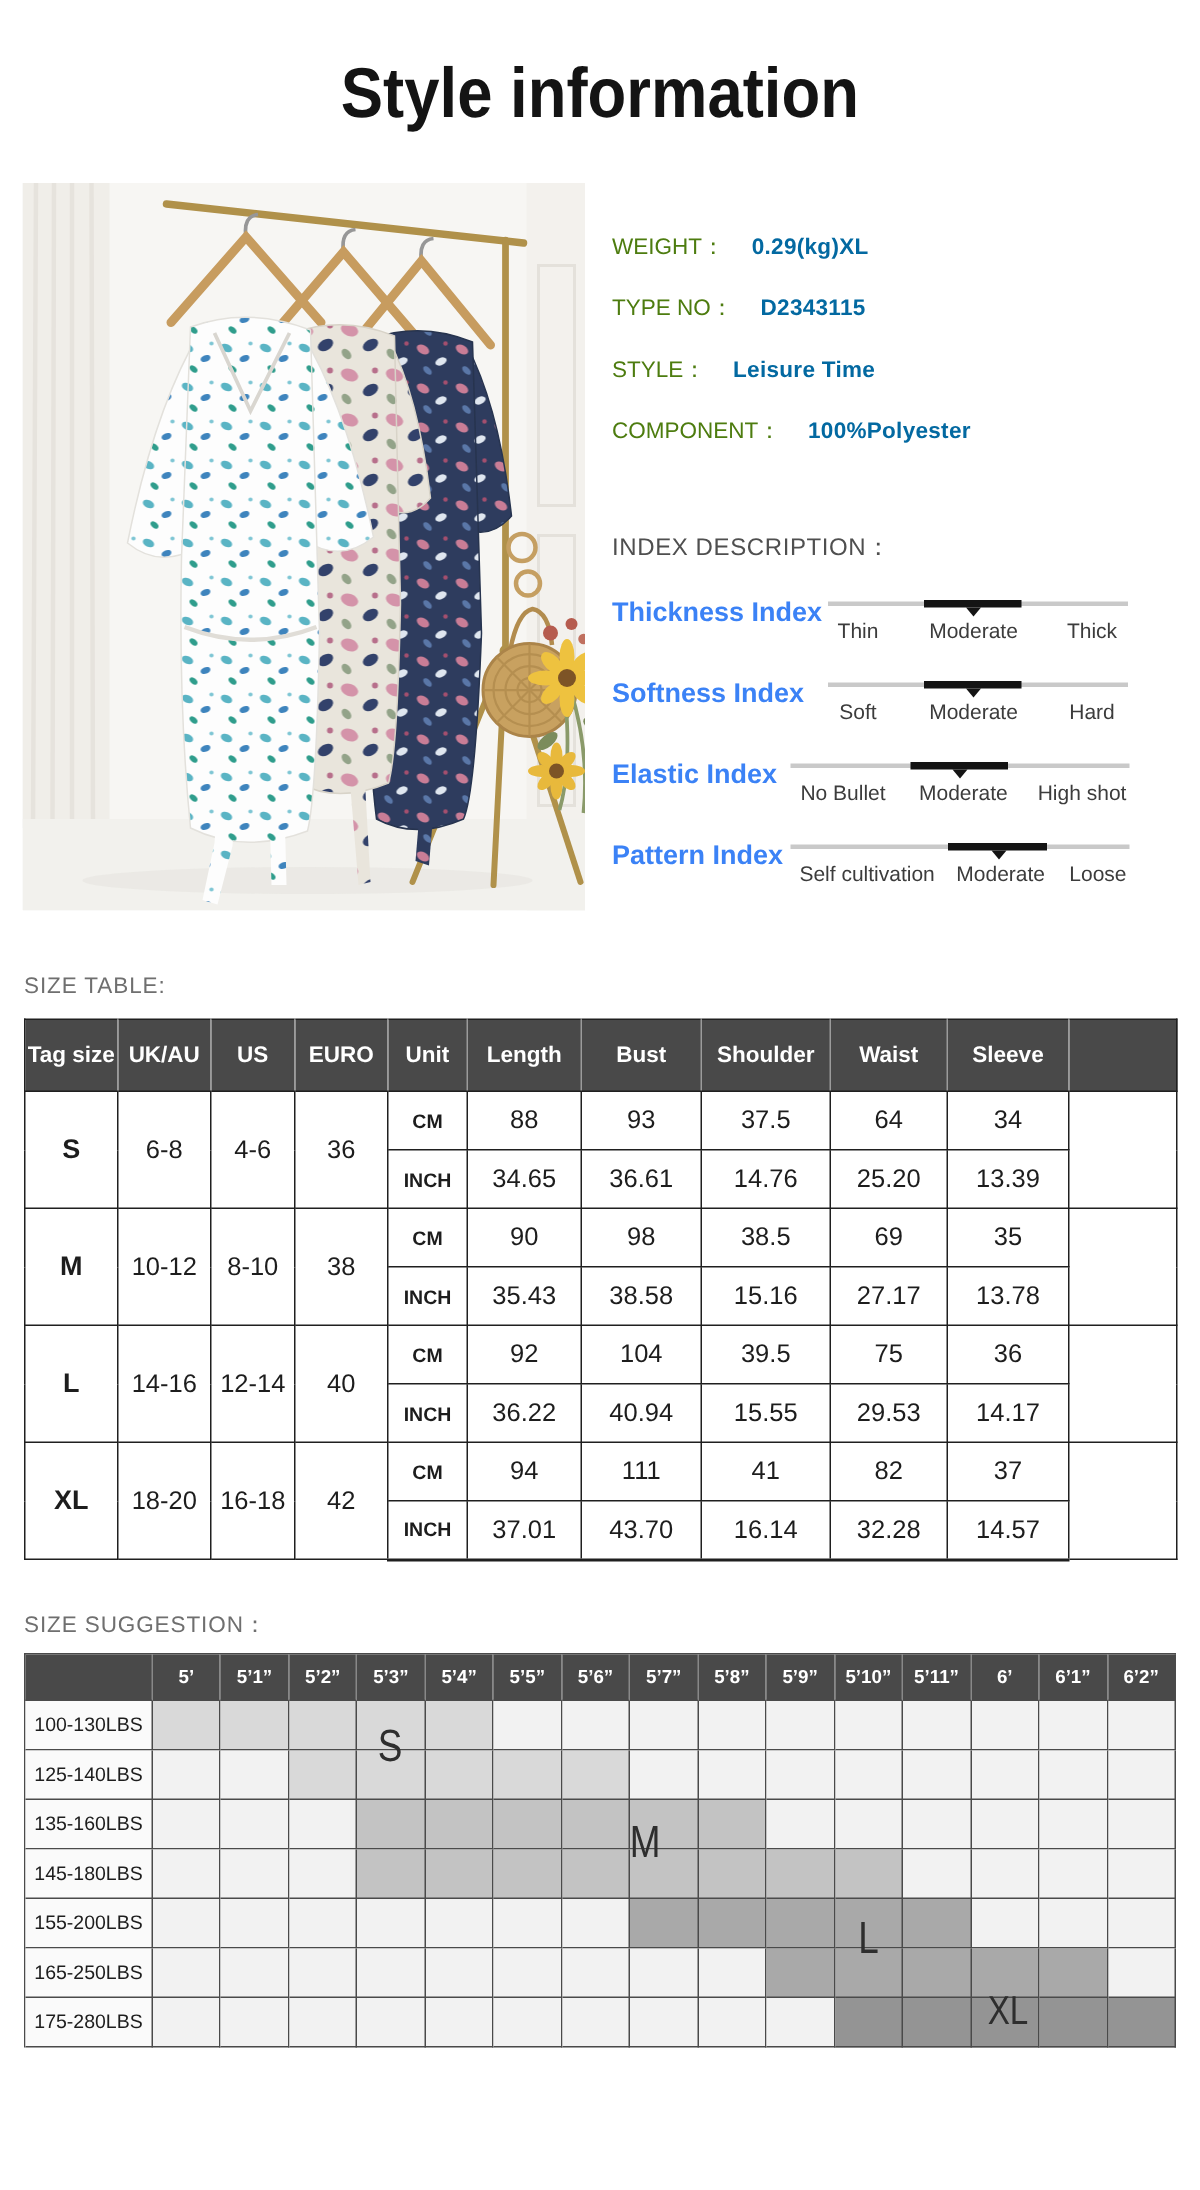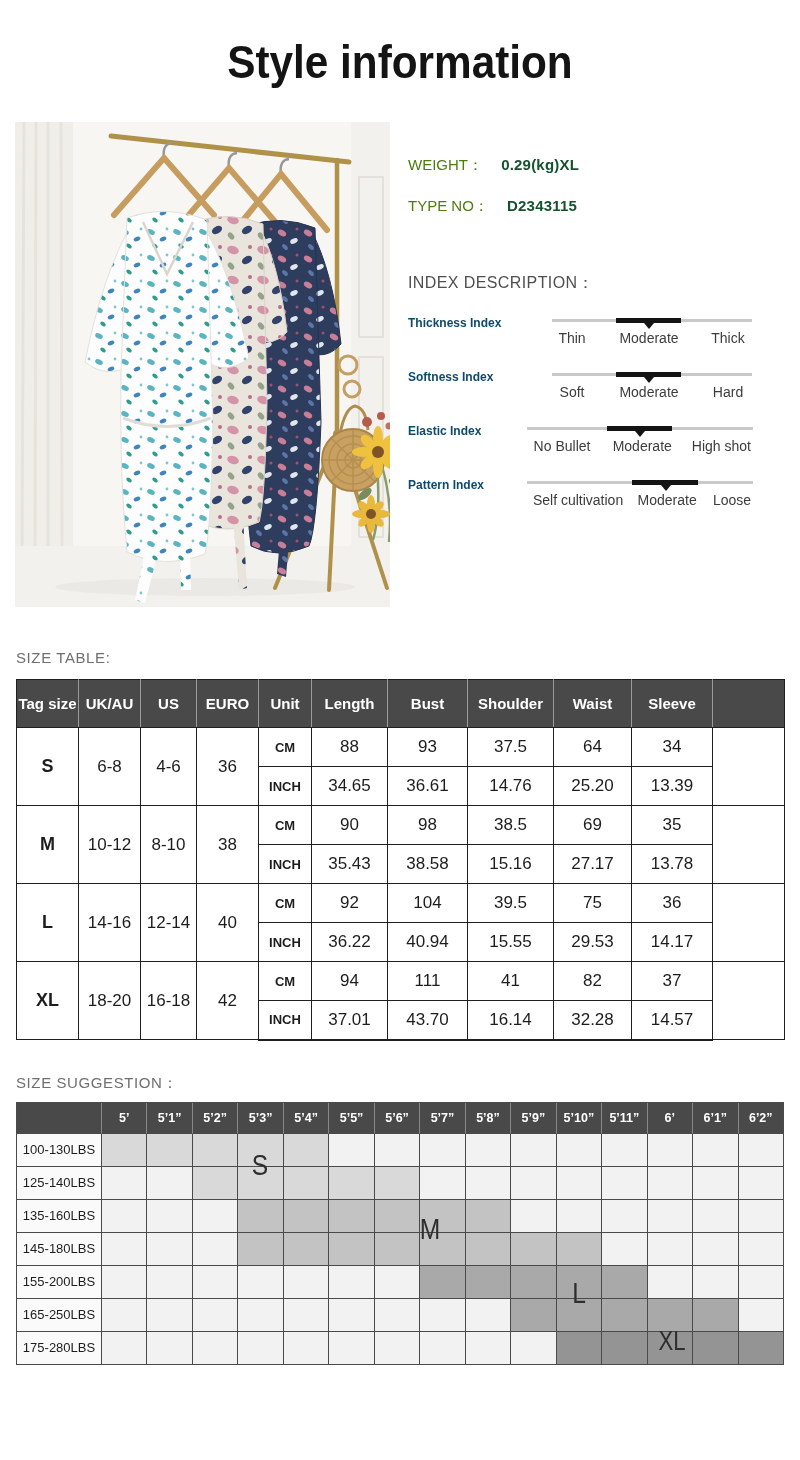--- a/index.html
+++ b/index.html
@@ -10,26 +10,26 @@
   .title-wrap{height:122px;display:flex;align-items:center;justify-content:center;}
   .page-title{font-size:47px;font-weight:600;color:#141414;transform:scaleX(.9);letter-spacing:0;white-space:nowrap;}
 
   
   .top{position:relative;height:497px;}
   .photo{position:absolute;left:15px;top:0;width:375px;height:485px;}
   .info{position:absolute;left:408px;top:0;right:16px;}
   .spec-row{margin-top:21px;font-size:15px;line-height:20px;white-space:nowrap;}
   .spec-row:first-child{margin-top:33px;}
   .spec-label{color:#4d7c0f;margin-right:14px;}
-  .spec-value{color:#14532d;font-weight:600;letter-spacing:.2px;}
+  .spec-value{color:#0369a1;font-weight:600;letter-spacing:.2px;}
 
   .idx-heading{margin-top:57px;font-size:16px;color:#4f4f4f;letter-spacing:.4px;}
   .idx-row{position:relative;height:54px;}
   .idx-rows{margin-top:14px;}
-  .idx-label{position:absolute;left:0;top:8px;font-size:12px;font-weight:600;color:#0c4a6e;white-space:nowrap;}
+  .idx-label{position:absolute;left:0;top:8px;font-size:18px;font-weight:600;color:#3b82f6;white-space:nowrap;}
   .idx-slider{position:absolute;top:0;height:54px;}
   .geo-a{left:144px;width:200px;}
   .geo-b{left:119px;width:226px;}
   .track{position:absolute;left:0;right:0;top:11px;height:3px;background:#c9c9c9;}
   .seg{position:absolute;top:10px;height:5px;background:#141414;}
   .seg-a{left:32%;width:32.5%;}
   .seg-c{left:35.4%;width:28.8%;}
   .seg-d{left:46.5%;width:29.2%;}
   .tri{position:absolute;top:15px;width:0;height:0;border-left:5px solid transparent;border-right:5px solid transparent;border-top:6px solid #141414;transform:translateX(-50%);}
   .tri-a{left:48.3%;}
@@ -213,20 +213,28 @@
     </svg>
 
     <div class="info">
       <div class="spec-row">
         <span class="spec-label">WEIGHT：</span>
         <span class="spec-value">0.29(kg)XL</span>
       </div>
       <div class="spec-row">
         <span class="spec-label">TYPE NO：</span>
         <span class="spec-value">D2343115</span>
+      </div>
+      <div class="spec-row">
+        <span class="spec-label">STYLE：</span>
+        <span class="spec-value">Leisure Time</span>
+      </div>
+      <div class="spec-row">
+        <span class="spec-label">COMPONENT：</span>
+        <span class="spec-value">100%Polyester</span>
       </div>
 
       <div class="idx-heading">INDEX DESCRIPTION：</div>
 
       <div class="idx-rows">
         <div class="idx-row">
           <div class="idx-label">Thickness Index</div>
           <div class="idx-slider geo-a">
             <div class="track"></div>
             <div class="seg seg-a"></div>

